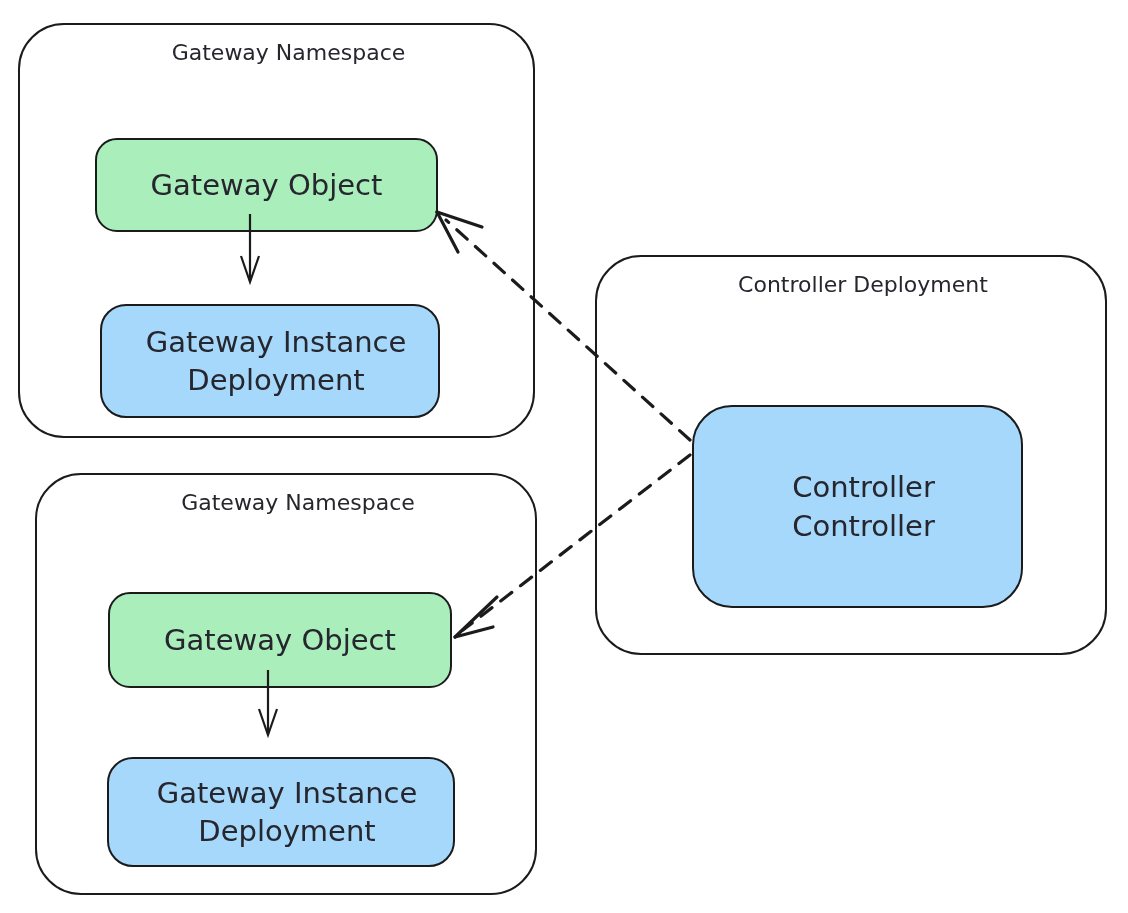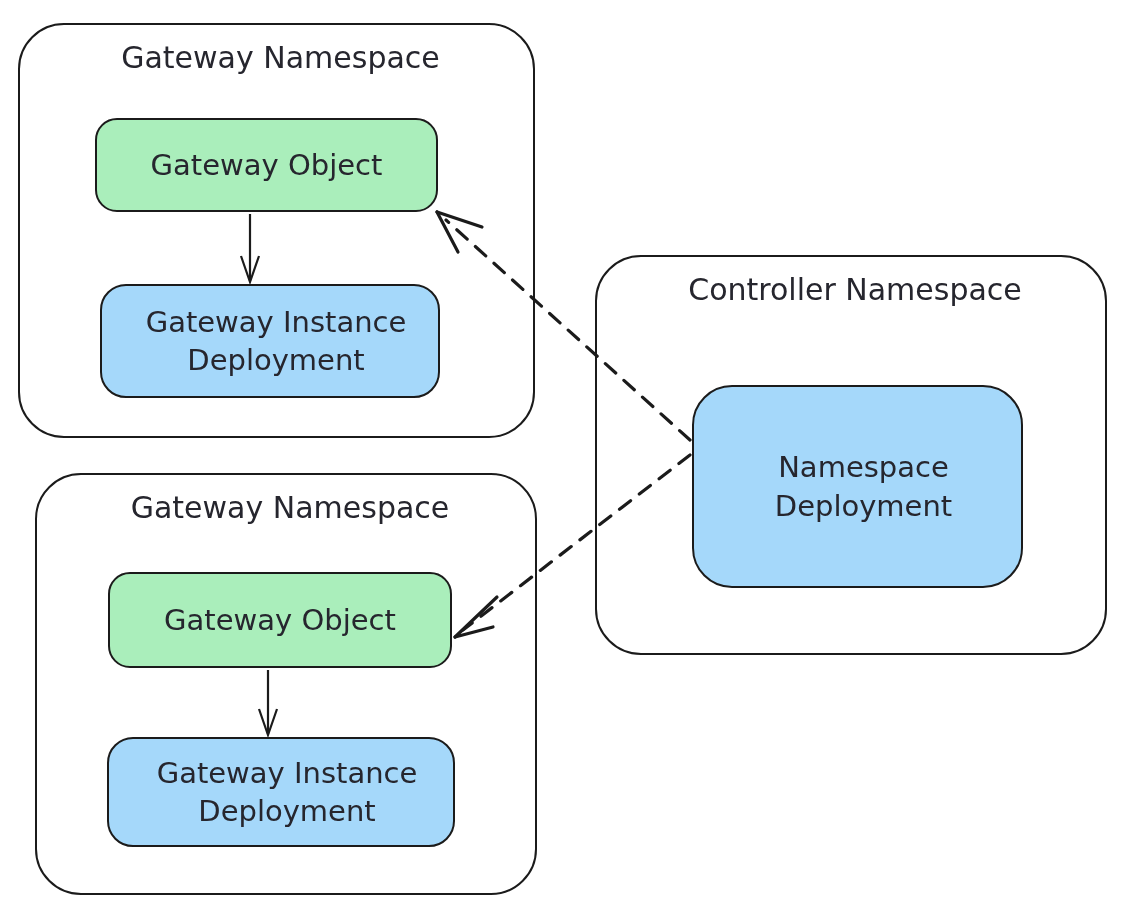--- a/index.html
+++ b/index.html
@@ -26,38 +26,39 @@
   }
   .namespace {
     position: absolute;
     border: 2px solid var(--stroke);
     border-radius: 46px;
     background: var(--background);
   }
   .ns-title {
     position: absolute;
     top: 14px;
-    left: 4px;
+    left: 12px;
     width: 100%;
     text-align: center;
-    font-size: 30px;
+    font-size: 22px;
     line-height: 1.25;
     color: var(--text);
     white-space: nowrap;
   }
   .node {
     position: absolute;
     border: 2.5px solid var(--stroke);
     display: flex;
     align-items: center;
     justify-content: center;
     text-align: center;
     font-size: 29px;
     line-height: 1.32;
     color: var(--text);
+    margin-top: 20px;
   }
   .node.green {
     background: var(--gateway-object-fill);
     border-radius: 22px;
   }
   .node.blue {
     background: var(--deployment-fill);
     border-radius: 26px;
     padding-left: 12px;
   }
@@ -97,41 +98,41 @@
 
   <div class="namespace" id="ns-gateway-1">
     <div class="ns-title">Gateway Namespace</div>
   </div>
 
   <div class="namespace" id="ns-gateway-2">
     <div class="ns-title">Gateway Namespace</div>
   </div>
 
   <div class="namespace" id="ns-controller">
-    <div class="ns-title">Controller Namespace</div>
+    <div class="ns-title">Controller Deployment</div>
   </div>
 
   <div class="node green" id="gw-obj-1">
     <span class="label">Gateway Object</span>
   </div>
 
   <div class="node blue" id="gw-dep-1">
     <span class="label narrow-260">Gateway Instance Deployment</span>
   </div>
 
   <div class="node green" id="gw-obj-2">
     <span class="label">Gateway Object</span>
   </div>
 
   <div class="node blue" id="gw-dep-2">
     <span class="label narrow-260">Gateway Instance Deployment</span>
   </div>
 
   <div class="node blue" id="ctrl-dep">
-    <span class="label narrow-230">Namespace Deployment</span>
+    <span class="label narrow-230">Controller Controller</span>
   </div>
 
   <svg class="overlay" viewBox="0 0 1128 913" xmlns="http://www.w3.org/2000/svg">
 
     <g>
       <line class="edge thin" x1="250" y1="214" x2="250" y2="281"></line>
       <polyline class="edge thin" points="241,256 250,282 259,256"></polyline>
     </g>
 
     <g>

